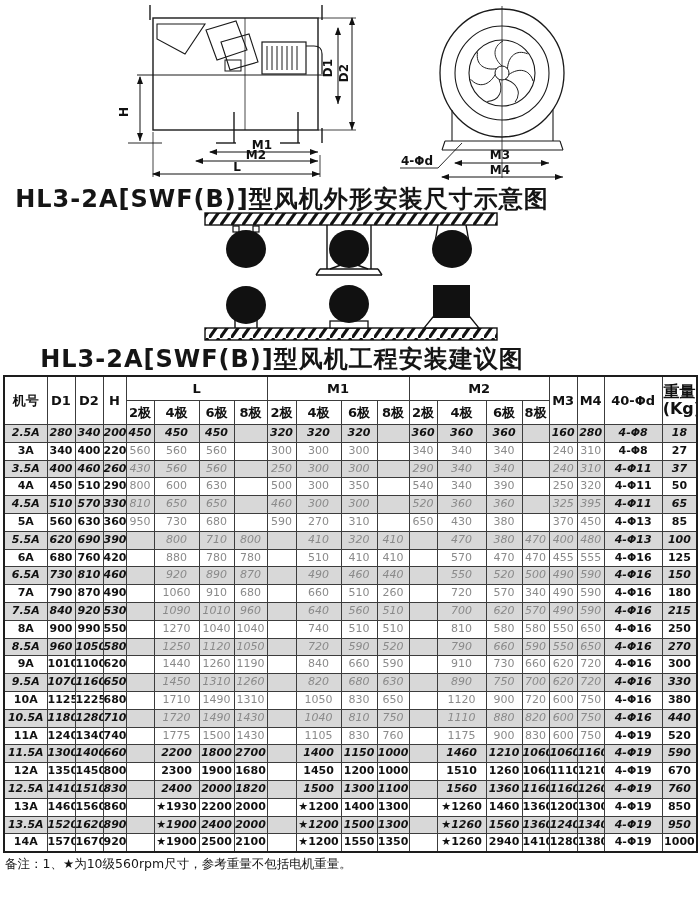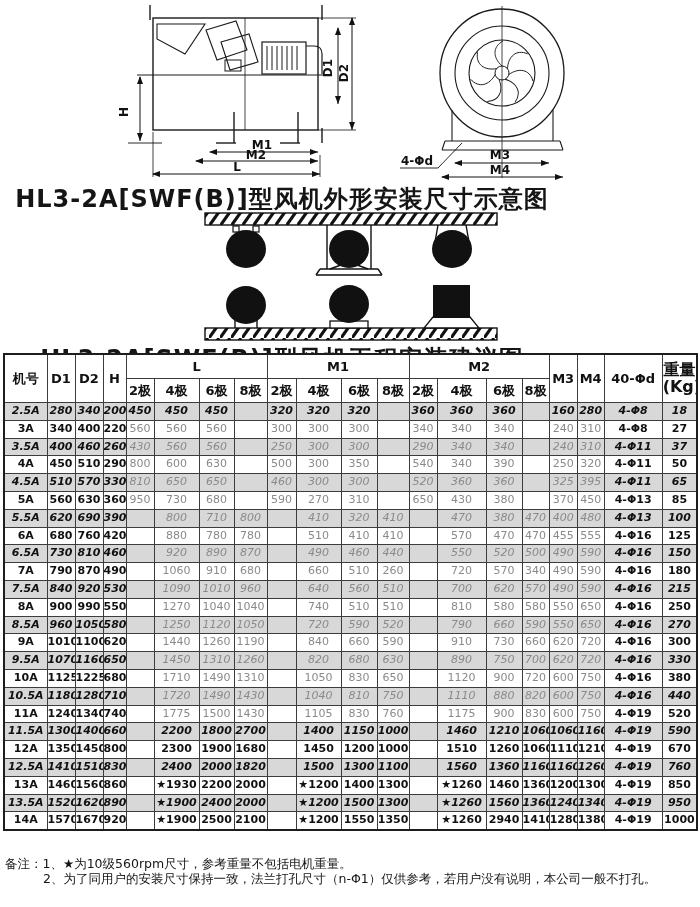--- a/index.html
+++ b/index.html
@@ -6,21 +6,21 @@
   .page{position:relative;width:700px;height:907px;background:#ffffff;overflow:hidden;
         font-family:"DejaVu Sans","Liberation Sans",sans-serif;color:#111;}
   svg text{font-family:"DejaVu Sans","Liberation Sans",sans-serif;}
   .dwg{position:absolute;left:0;}
   #dwg-top{top:0;}
   #dwg-install{top:212px;}
   .fig-title{position:absolute;left:0;width:564px;text-align:center;font-size:24px;
              font-weight:bold;letter-spacing:1px;white-space:nowrap;color:#151515;}
   #title1{top:183px;}
   #title2{top:343px;text-align:center;}
-  table.spec{position:absolute;left:3px;top:353px;width:693px;border-collapse:collapse;
+  table.spec{position:absolute;left:3px;top:375px;width:693px;border-collapse:collapse;
              table-layout:fixed;border:2px solid #1d1d1d;}
   table.spec th,table.spec td{border:1px solid #3c3c3c;text-align:center;padding:0;
              white-space:nowrap;overflow:hidden;}
   table.spec th{font-size:13px;font-weight:bold;height:23px;background:#fff;color:#111;}
   table.spec th.small{font-size:16px;line-height:1.05;}
   table.spec td{font-size:11px;height:16.8px;line-height:16.8px;}
   tr.stripe{background:#d8d8d8;font-style:italic;}
   td.b{font-weight:bold;color:#111;}
   td.m{font-weight:normal;color:#8a8a8a;}
   td.m.bd{font-weight:bold;color:#111;}
@@ -791,16 +791,15 @@
           <td class="m bd">1280</td>
           <td class="m bd">1380</td>
           <td class="b">4-Φ19</td>
           <td class="b">1000</td>
         </tr>
       </tbody>
   </table>
 
   <div class="notes">
     <div><span>备注：</span><span>1、★为10级560rpm尺寸，参考重量不包括电机重量。</span></div>
-    <div class="note-ind">2、为了同用户的安装尺寸保持一致，法兰打孔尺寸（n-Φ1）仅供参考，若用户没有说明，本公司一般不打孔。</div>
   </div>
 
 </div>
 
 </body></html>

